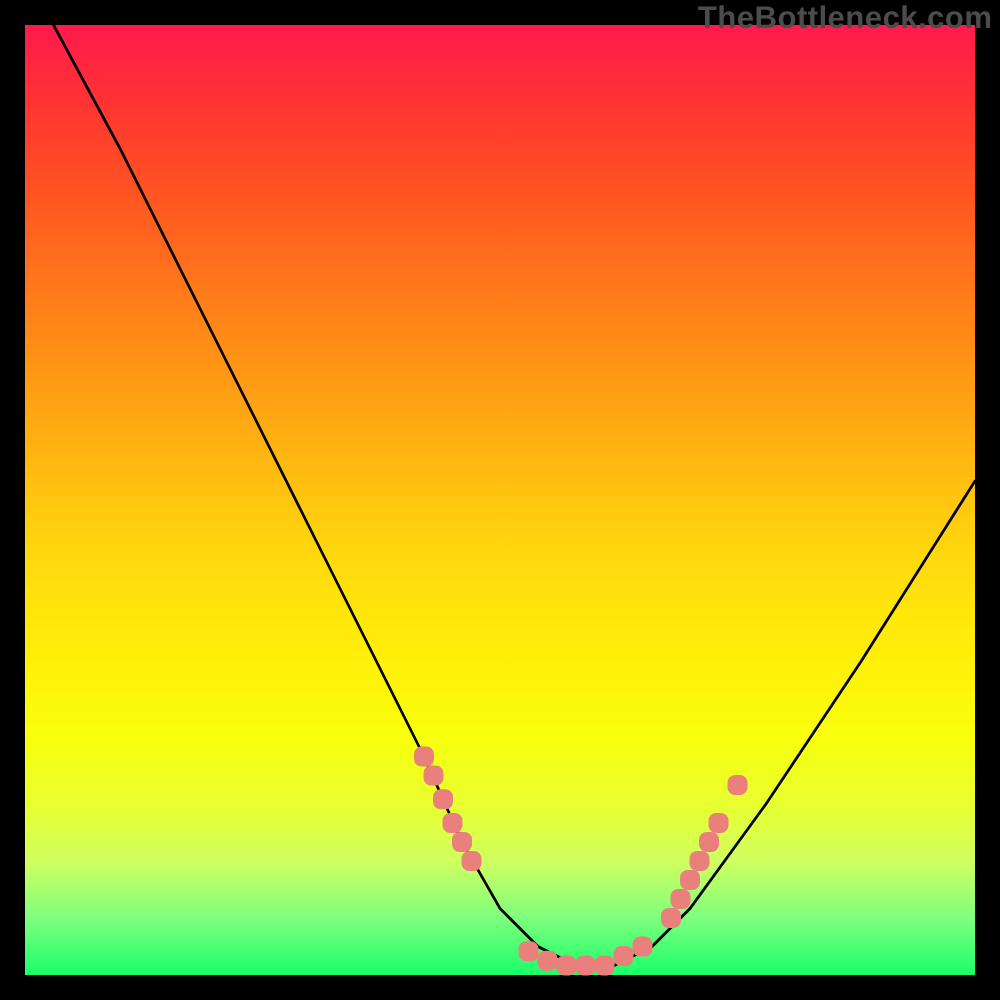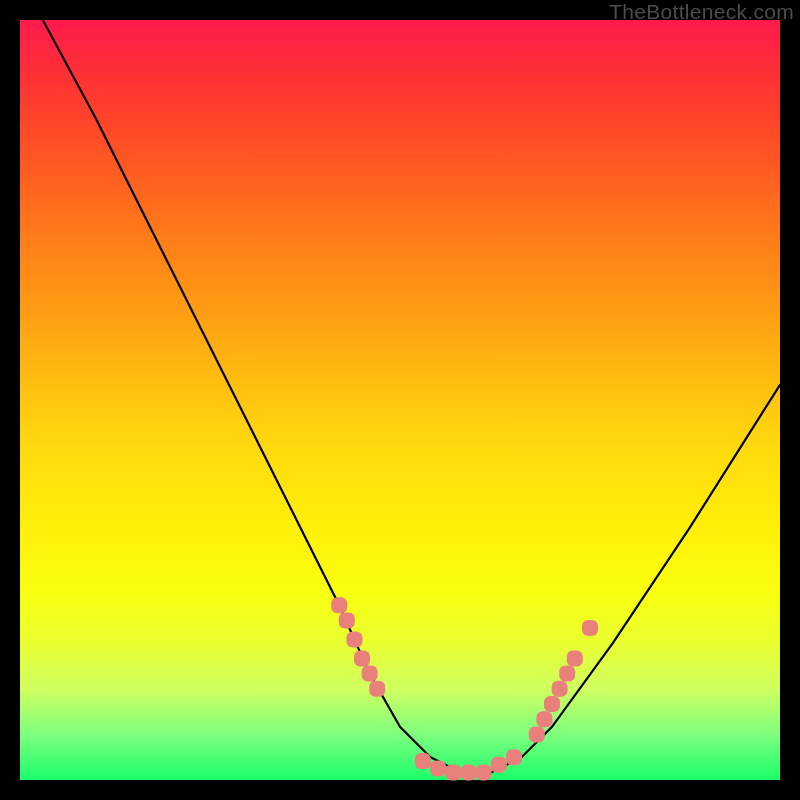--- a/index.html
+++ b/index.html
@@ -42,22 +42,22 @@
       #d0ff60 88%,
       #7eff7e 94%,
       #1aff6a 100%
     );
   }
   .watermark {
     position: absolute;
     top: 0px;
     right: 6px;
     color: #4c4c4c;
-    font-size: 21px;
-    font-weight: 400;
+    font-size: 25px;
+    font-weight: 700;
     letter-spacing: 0.3px;
     user-select: none;
     text-align: center;
   }
   svg.curve {
     position: absolute;
     left: 0;
     top: 0;
     width: 760px;
     height: 760px;

